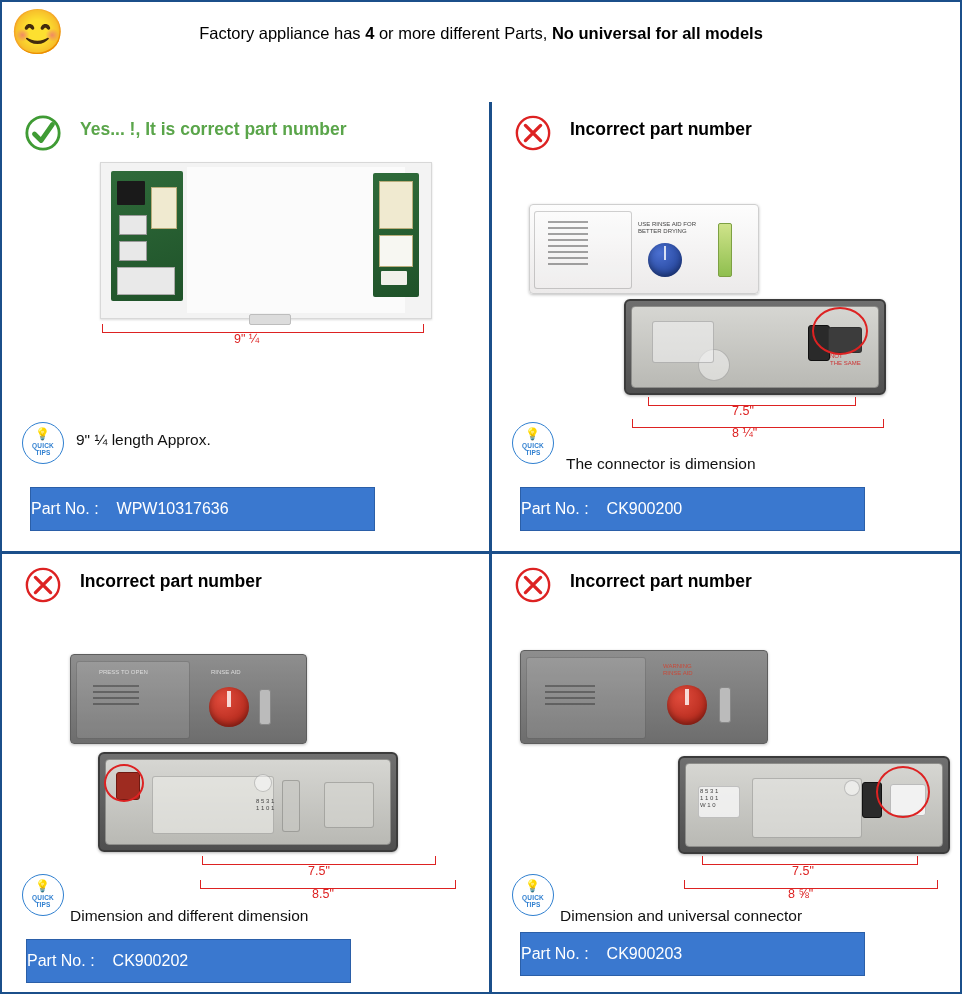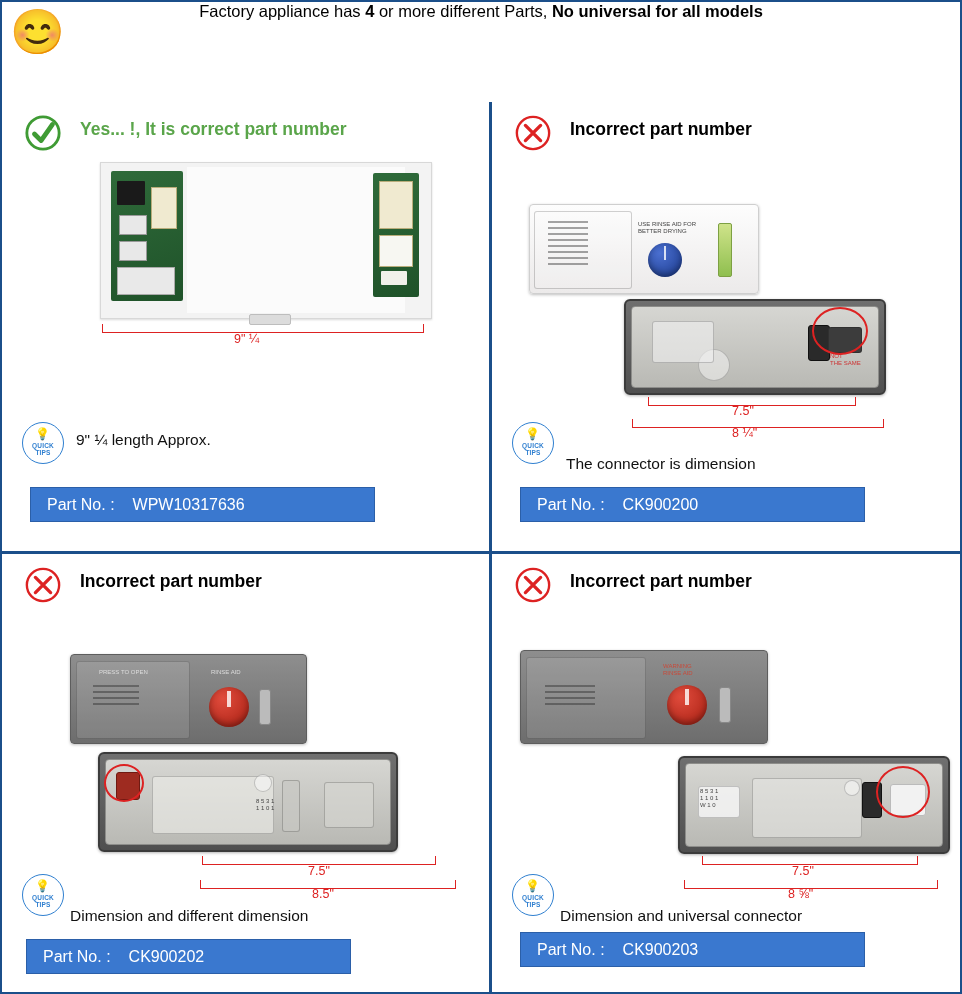--- a/index.html
+++ b/index.html
@@ -27,20 +27,21 @@
     text-align: center;
     font-size: 19px;
     font-weight: bold;
     letter-spacing: .3px;
     margin-top: 13px;
     color: #000;
   }
   .subtitle {
     text-align: center;
     font-size: 16.5px;
+    margin-top: 22px;
     color: #000;
   }
   .subtitle b { font-weight: bold; }
 
   .emoji {
     position: absolute;
     left: 8px;
     top: 8px;
     font-size: 44px;
     line-height: 44px;
@@ -302,27 +303,26 @@
   }
   .caption {
     position: absolute;
     font-size: 15.5px;
     color: #111;
   }
 
   
   .partbar {
     position: absolute;
-    height: 35px;
+    height: 44px;
     background: #3a78cf;
     border: 1px solid #2b5fa8;
     display: flex;
     align-items: center;
     box-sizing: border-box;
-    padding-left: 16px;
   }
   .partbar .lbl {
     color: #fff;
     font-size: 16px;
   }
   .partbar .val {
     color: #fff;
     font-size: 16px;
     margin-left: 18px;
   }

